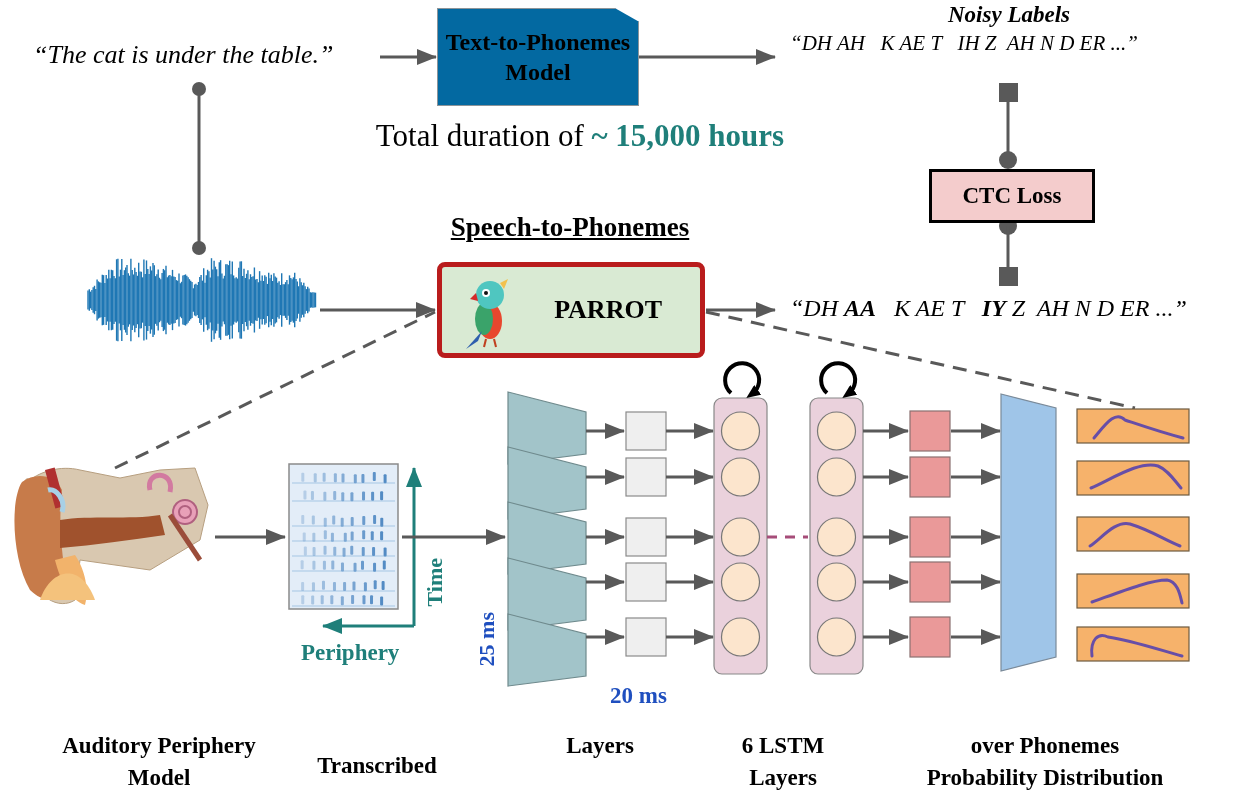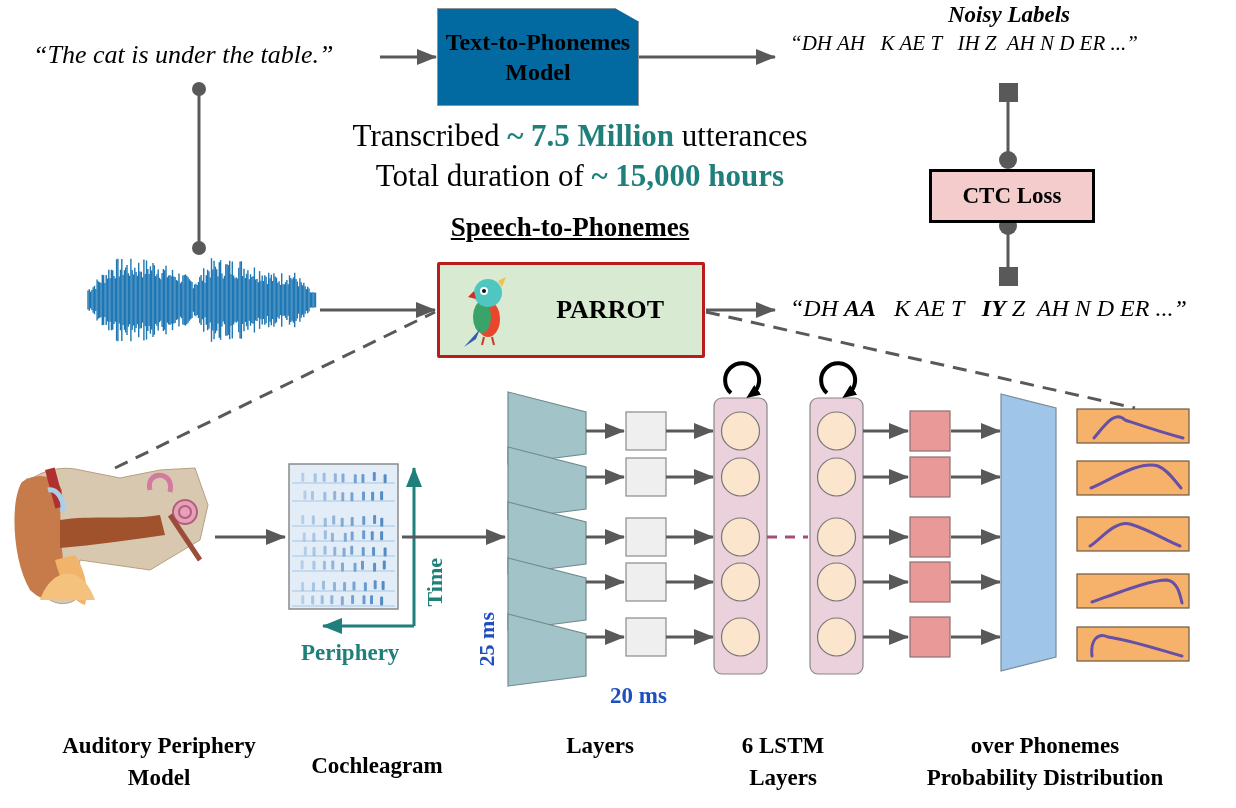--- a/index.html
+++ b/index.html
@@ -5,21 +5,21 @@
   html,body{margin:0;padding:0;background:#fff;}
   body{width:1236px;height:808px;position:relative;overflow:hidden;font-family:"Liberation Serif","DejaVu Serif",serif;color:#000;}
   .abs{position:absolute;}
   svg.stage{position:absolute;left:0;top:0;}
   .it{font-style:italic;}
   .b{font-weight:bold;}
   .teal{color:#1f7f7a;}
   .blue{color:#1f4fbf;}
   .center{text-align:center;}
   .t2p{left:437px;top:8px;width:200px;height:96px;background:#0369a1;border:1px solid #8c9499;clip-path:polygon(0 0,88% 0,100% 14%,100% 100%,0 100%);display:flex;align-items:center;justify-content:center;text-align:center;font-weight:bold;font-size:24px;line-height:30px;}
-  .parrot{left:437px;top:262px;width:268px;height:96px;background:#d9ead3;border:3px solid #b91c1c;border-radius:2px;display:flex;align-items:center;justify-content:flex-end;padding-right:38px;box-sizing:border-box;font-weight:bold;font-size:26px;}
+  .parrot{left:437px;top:262px;width:268px;height:96px;background:#d9ead3;border:5px solid #b91c1c;border-radius:8px;display:flex;align-items:center;justify-content:flex-end;padding-right:38px;box-sizing:border-box;font-weight:bold;font-size:26px;}
   .ctc{left:929px;top:169px;width:160px;height:48px;background:#f4cccc;border:3px solid #000000;display:flex;align-items:center;justify-content:center;font-weight:bold;font-size:23px;}
   .caption{font-weight:bold;font-size:23px;line-height:32px;text-align:center;}
 </style>
 </head>
 <body>
 
 <svg class="stage" width="1236" height="808">
   <defs>
     <marker id="ah" markerWidth="10" markerHeight="10" refX="9" refY="5" orient="auto" markerUnits="userSpaceOnUse" viewBox="0 0 10 10">
       <path d="M0,0 L10,5 L0,10 z" fill="#595959"></path>
@@ -425,21 +425,20 @@
   <div>
       <div>Text-to-Phonemes</div>
       <div>Model</div>
     </div>
 </div>
 
 <div class="abs it b" style="left:948px;top:2px;font-size:23px;">Noisy Labels</div>
 <div class="abs it" style="left:790px;top:31px;font-size:21px;white-space:pre;">“DH AH   K AE T   IH Z  AH N D ER ...”</div>
 
 <div class="abs center" style="left:270px;top:116px;width:620px;font-size:31px;line-height:40px;">
-  <div><span>Transcribed </span><span class="teal b">~ 7.5 Million</span><span> utterances</span></div>
   <div><span>Total duration of </span><span class="teal b">~ 15,000 hours</span></div>
 </div>
 
 <div class="abs b center" style="left:400px;top:212px;width:340px;font-size:27px;text-decoration:underline;">Speech-to-Phonemes</div>
 
 <div class="abs parrot">
   <svg class="abs" style="left:14px;top:8px;" width="62" height="80">
     <ellipse cx="34" cy="46" rx="12" ry="18" fill="#e8472e"></ellipse>
     <ellipse cx="28" cy="44" rx="9" ry="16" fill="#3aa36a"></ellipse>
     <circle cx="34" cy="20" r="14" fill="#4fc6c0"></circle>
@@ -463,21 +462,21 @@
 <div class="abs b teal" style="left:422px;top:558px;font-size:22px;writing-mode:vertical-rl;transform:rotate(180deg);">Time</div>
 <div class="abs b teal" style="left:301px;top:640px;font-size:23px;">Periphery</div>
 
 <div class="abs b blue" style="left:474px;top:612px;font-size:22px;writing-mode:vertical-rl;transform:rotate(180deg);">25 ms</div>
 <div class="abs b blue" style="left:610px;top:683px;font-size:23px;">20 ms</div>
 
 <div class="abs caption" style="left:0px;top:730px;width:262px;margin-left:28px;">
     <div>Auditory Periphery</div>
     <div>Model</div>
   </div>
-<div class="abs caption" style="left:282px;top:750px;width:190px;">Cochleagram</div>
+<div class="abs caption" style="left:282px;top:750px;width:190px;">Transcribed</div>
 <div class="abs caption" style="left:535px;top:730px;width:130px;">
     <div>Layers</div>
   </div>
 <div class="abs caption" style="left:718px;top:730px;width:130px;">
     <div>6 LSTM</div>
     <div>Layers</div>
   </div>
 <div class="abs caption" style="left:880px;top:730px;width:330px;">
     <div>over Phonemes</div>
     <div>Probability Distribution</div>

